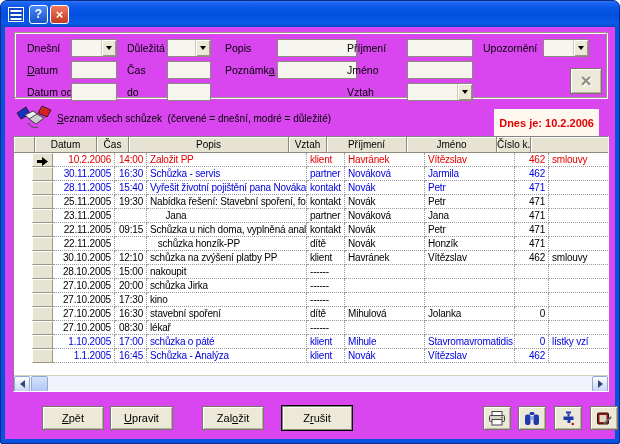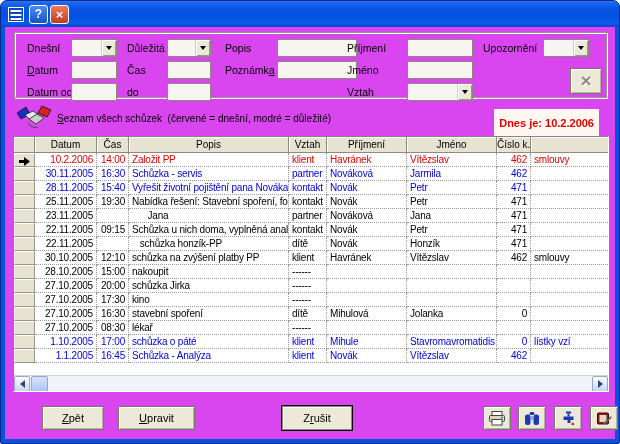--- a/index.html
+++ b/index.html
@@ -76,21 +76,21 @@
     border: 1px solid; border-color: #848484 #ffffff #ffffff #848484;
     background: #fff; overflow: hidden; font-size: 10px;
   }
   .gheader { display: flex; height: 16px; }
   .hcell {
     background: #e7e3d3; border-right: 1px solid #8e8a7e; border-bottom: 1px solid #8e8a7e;
     box-shadow: inset 1px 1px 0 #fff; text-align: center; line-height: 15px;
     overflow: hidden; white-space: nowrap; color: #000;
   }
   .gbody { }
-  .trow { display: flex; height: 14px; }
+  .trow { display: flex; height: 14px; padding-left: 18px; }
   .cell {
     border-right: 1px dotted #9a9a9a; border-bottom: 1px dotted #9a9a9a;
     line-height: 13px; padding: 0 3px; overflow: hidden; white-space: pre;
     letter-spacing: -0.2px;
   }
   .selcell {
     background: #e7e3d3; border: 1px solid; border-color: #fff #9a9684 #9a9684 #fff;
     padding: 2px 0 0 4px;
   }
   .c0 { width: 21px; flex: 0 0 21px; }
@@ -406,21 +406,22 @@
             <span class="tri-l"></span>
           </div>
         <div class="sb-thumb"></div>
         <div class="sb-btn sb-right">
             <span class="tri-r"></span>
           </div>
       </div>
     </div>
 
     <button class="btn" style="left:13px;width:62px"><u>Z</u>pět</button>
-    <button class="btn" style="left:89px;width:77px"><u>U</u>pravit</button>
+    <button class="btn" style="left:81px;width:63px"><u>U</u>pravit</button>
+    <button class="btn" style="left:173px;width:62px">Zal<u>o</u>žit</button>
     <button class="btn default" style="left:252px;width:72px">Z<u>r</u>ušit</button>
 
     <button class="btn iconbtn" style="left:454px;width:28px">
       <svg width="18" height="15" viewBox="0 0 18 15">
         <rect x="4" y="0.5" width="10" height="4" fill="#fff" stroke="#444"></rect>
         <rect x="1.5" y="4.5" width="15" height="6" rx="1" fill="#d8d4c8" stroke="#444"></rect>
         <rect x="4" y="8.5" width="10" height="5.5" fill="#fff" stroke="#444"></rect>
         <circle cx="14" cy="6.5" r="0.9" fill="#2a8a2a"></circle>
       </svg>
     </button>

